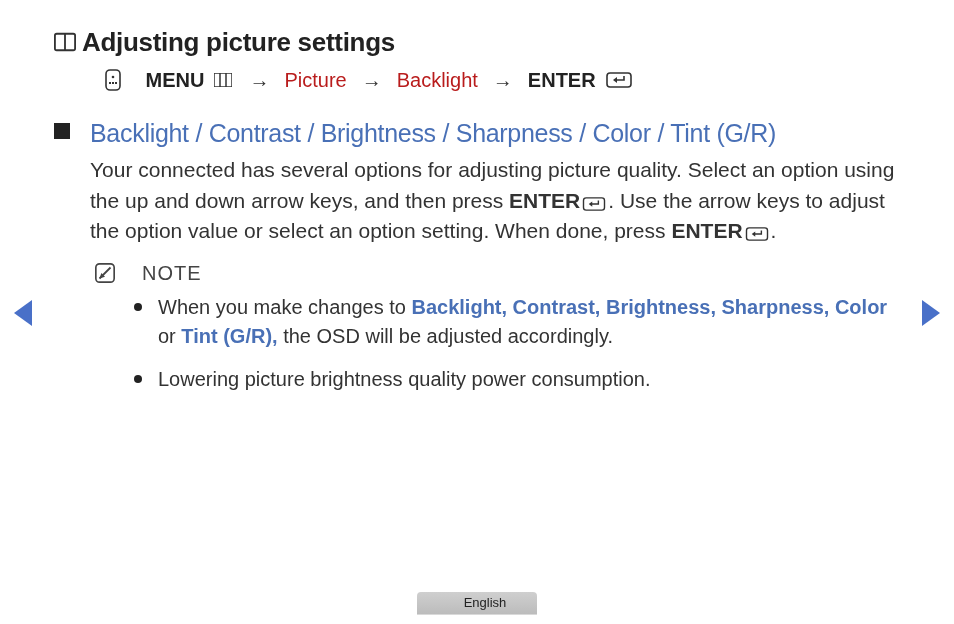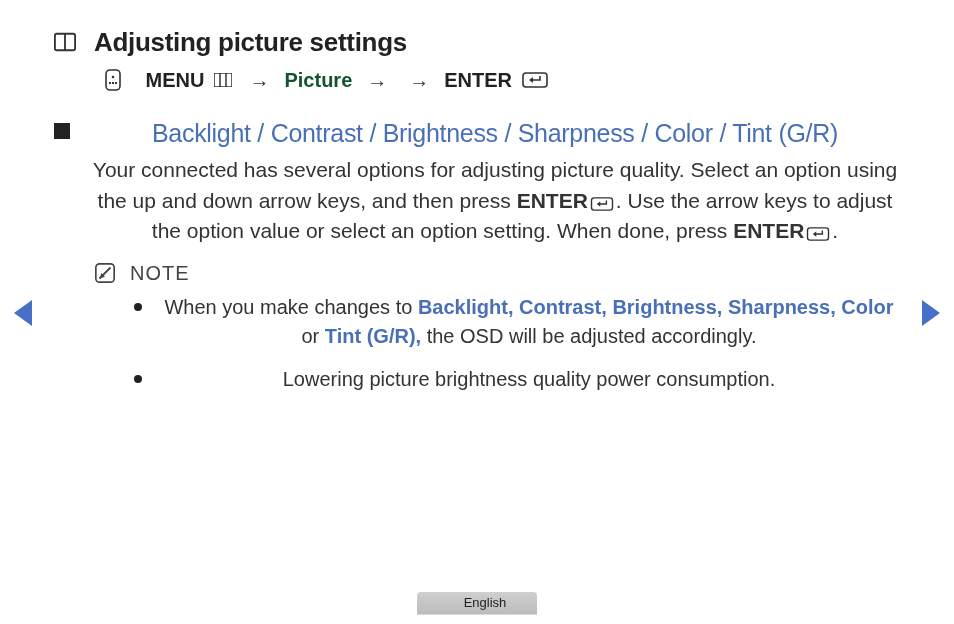--- a/index.html
+++ b/index.html
@@ -12,21 +12,21 @@
       color: #333;
       font-size: 21px;
       line-height: 1.4;
     }
     .page {
       padding: 24px 54px 0 54px;
     }
     .main-heading-row {
       display: flex;
       align-items: center;
-      gap: 18px;
+      gap: 6px;
       margin-bottom: 6px;
     }
     .book-icon {
       width: 22px;
       height: 22px;
       flex-shrink: 0;
     }
     .main-heading {
       font-size: 26px;
       font-weight: bold;
@@ -40,60 +40,60 @@
       display: flex;
       align-items: center;
       flex-wrap: wrap;
       gap: 8px;
     }
     .nav-path .arr {
       font-weight: normal;
       margin: 0 7px;
       color: #333;
     }
-    .nav-path .link { color: #14532d; font-weight: bold; }
+    .nav-path .link { color: #b91c1c; font-weight: normal; }
     .nav-path .plain { color: #222; font-weight: bold; }
     .remote-icon, .menu-icon, .enter-icon {
       vertical-align: middle;
       margin: 0 2px;
     }
     .section {
       display: flex;
       margin-top: 22px;
       gap: 20px;
     }
     .square-bullet {
       width: 16px;
       height: 16px;
       background: #222;
       margin-top: 7px;
       flex-shrink: 0;
     }
-    .section-body { flex: 1; text-align: center; }
+    .section-body { flex: 1; }
     .section-title {
       color: #4970b6;
       font-size: 25px;
       letter-spacing: -0.3px;
       margin-bottom: 4px;
       font-weight: normal;
     }
     .para {
       color: #333;
       font-size: 21px;
       line-height: 1.45;
     }
     .para .bold { font-weight: bold; }
     .note-block {
       margin-top: 12px;
       margin-left: 4px;
     }
     .note-header {
       display: flex;
       align-items: center;
-      gap: 14px;
+      gap: 26px;
       margin-bottom: 6px;
     }
     .note-icon {
       width: 22px;
       height: 22px;
       flex-shrink: 0;
     }
     .note-label {
       letter-spacing: 1px;
       font-size: 20px;
@@ -180,20 +180,21 @@
     </svg>
     &nbsp;<span class="plain">MENU</span>
     <svg class="il-icon menu-icon" width="18" height="14" viewBox="0 0 18 14">
       <rect x="0" y="0" width="18" height="14" fill="none" stroke="#333" stroke-width="1.5"></rect>
       <line x1="6" y1="0" x2="6" y2="14" stroke="#333" stroke-width="1.5"></line>
       <line x1="12" y1="0" x2="12" y2="14" stroke="#333" stroke-width="1.5"></line>
     </svg>
     <span class="arr">→</span>
     <span class="link">Picture</span>
     <span class="arr">→</span>
+    <span class="link">Backlight</span>
     <span class="arr">→</span>
     <span class="plain">ENTER</span>
     <svg class="il-icon enter-icon" width="26" height="16" viewBox="0 0 26 16">
       <rect x="1" y="1" width="24" height="14" rx="3" fill="none" stroke="#333" stroke-width="1.6"></rect>
       <path d="M18 4 v4 h-9" fill="none" stroke="#333" stroke-width="1.6"></path>
       <path d="M11 5 l-4 3 l4 3 z" fill="#333"></path>
     </svg>
   </div>
 
   <div class="section">

